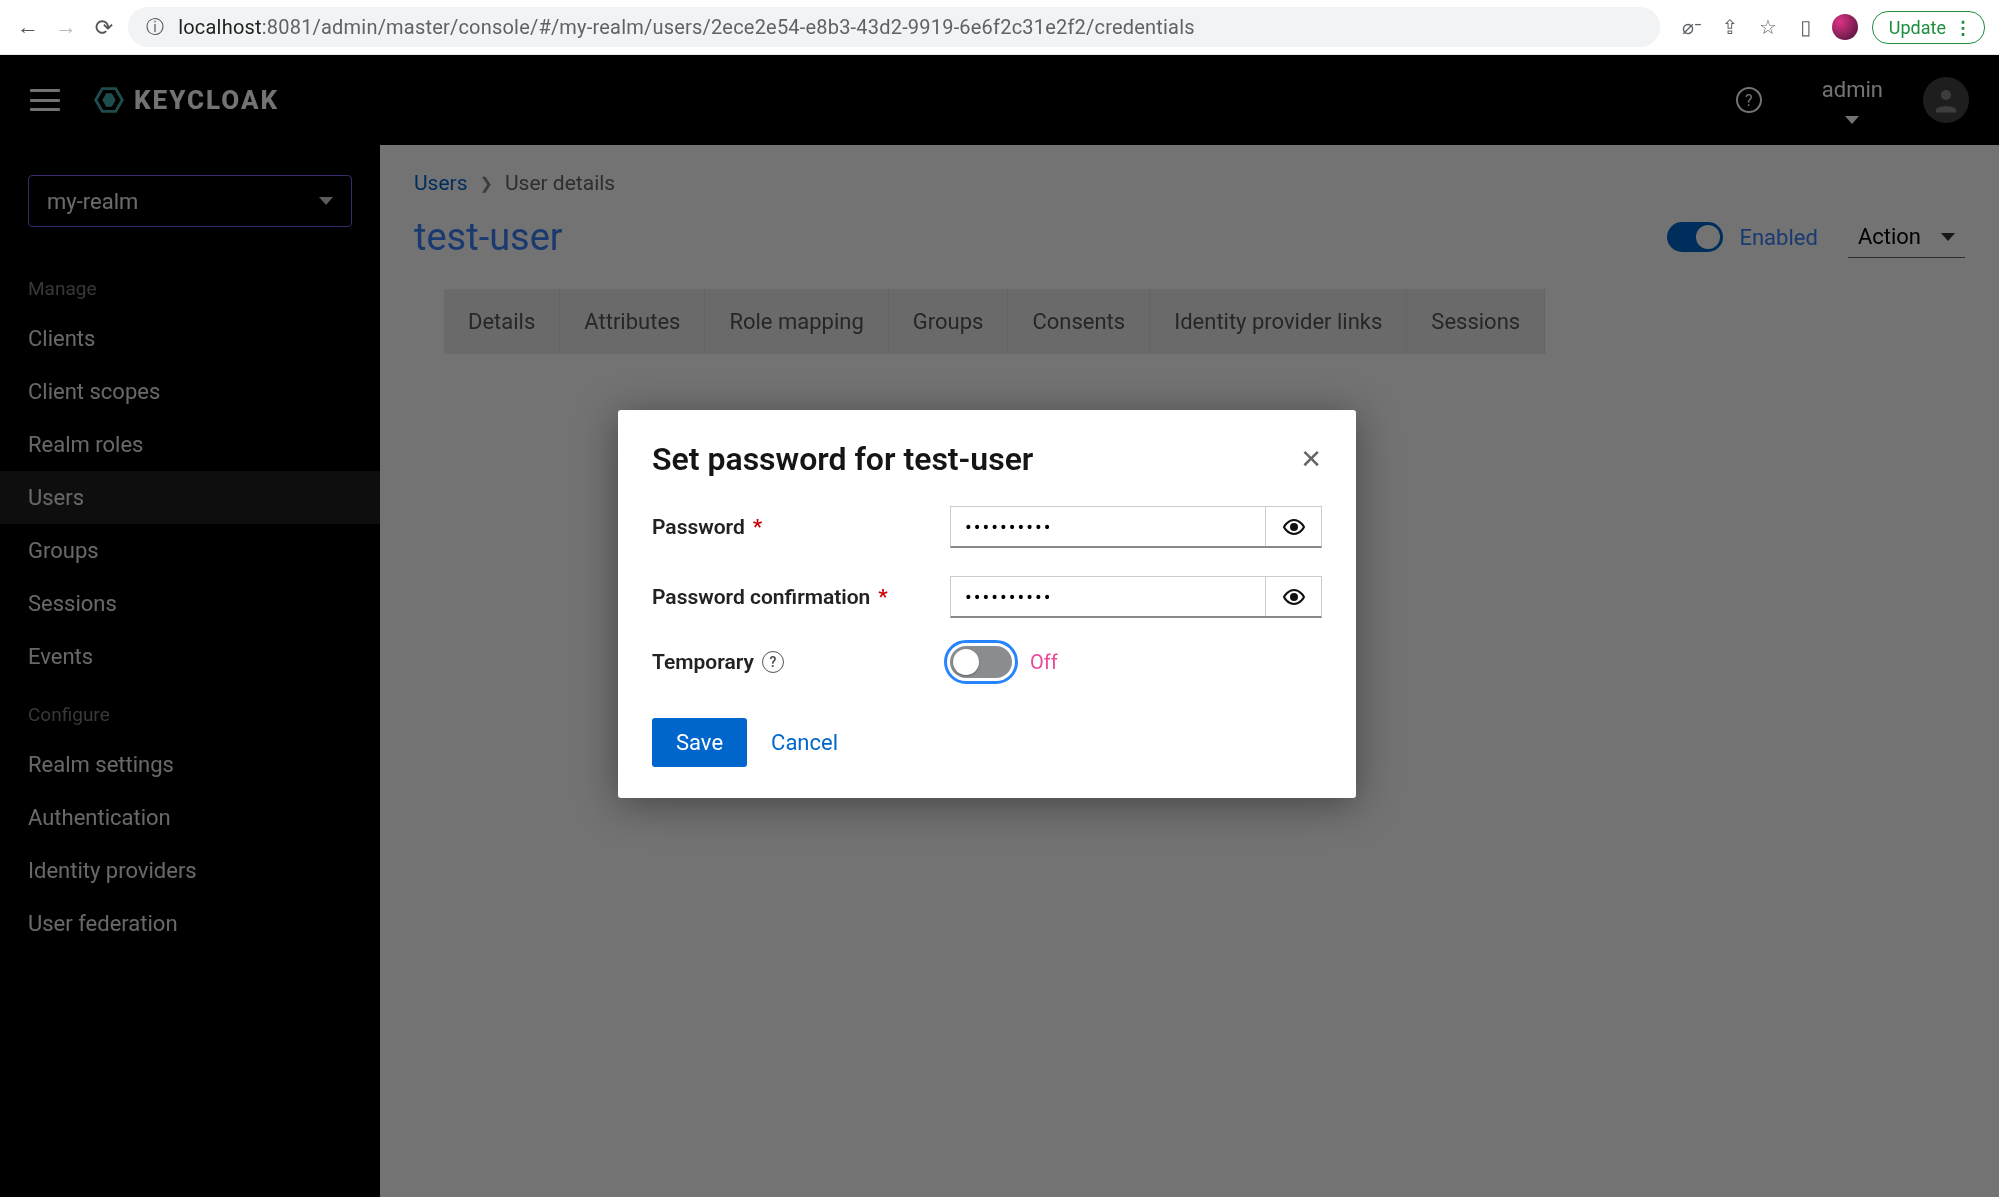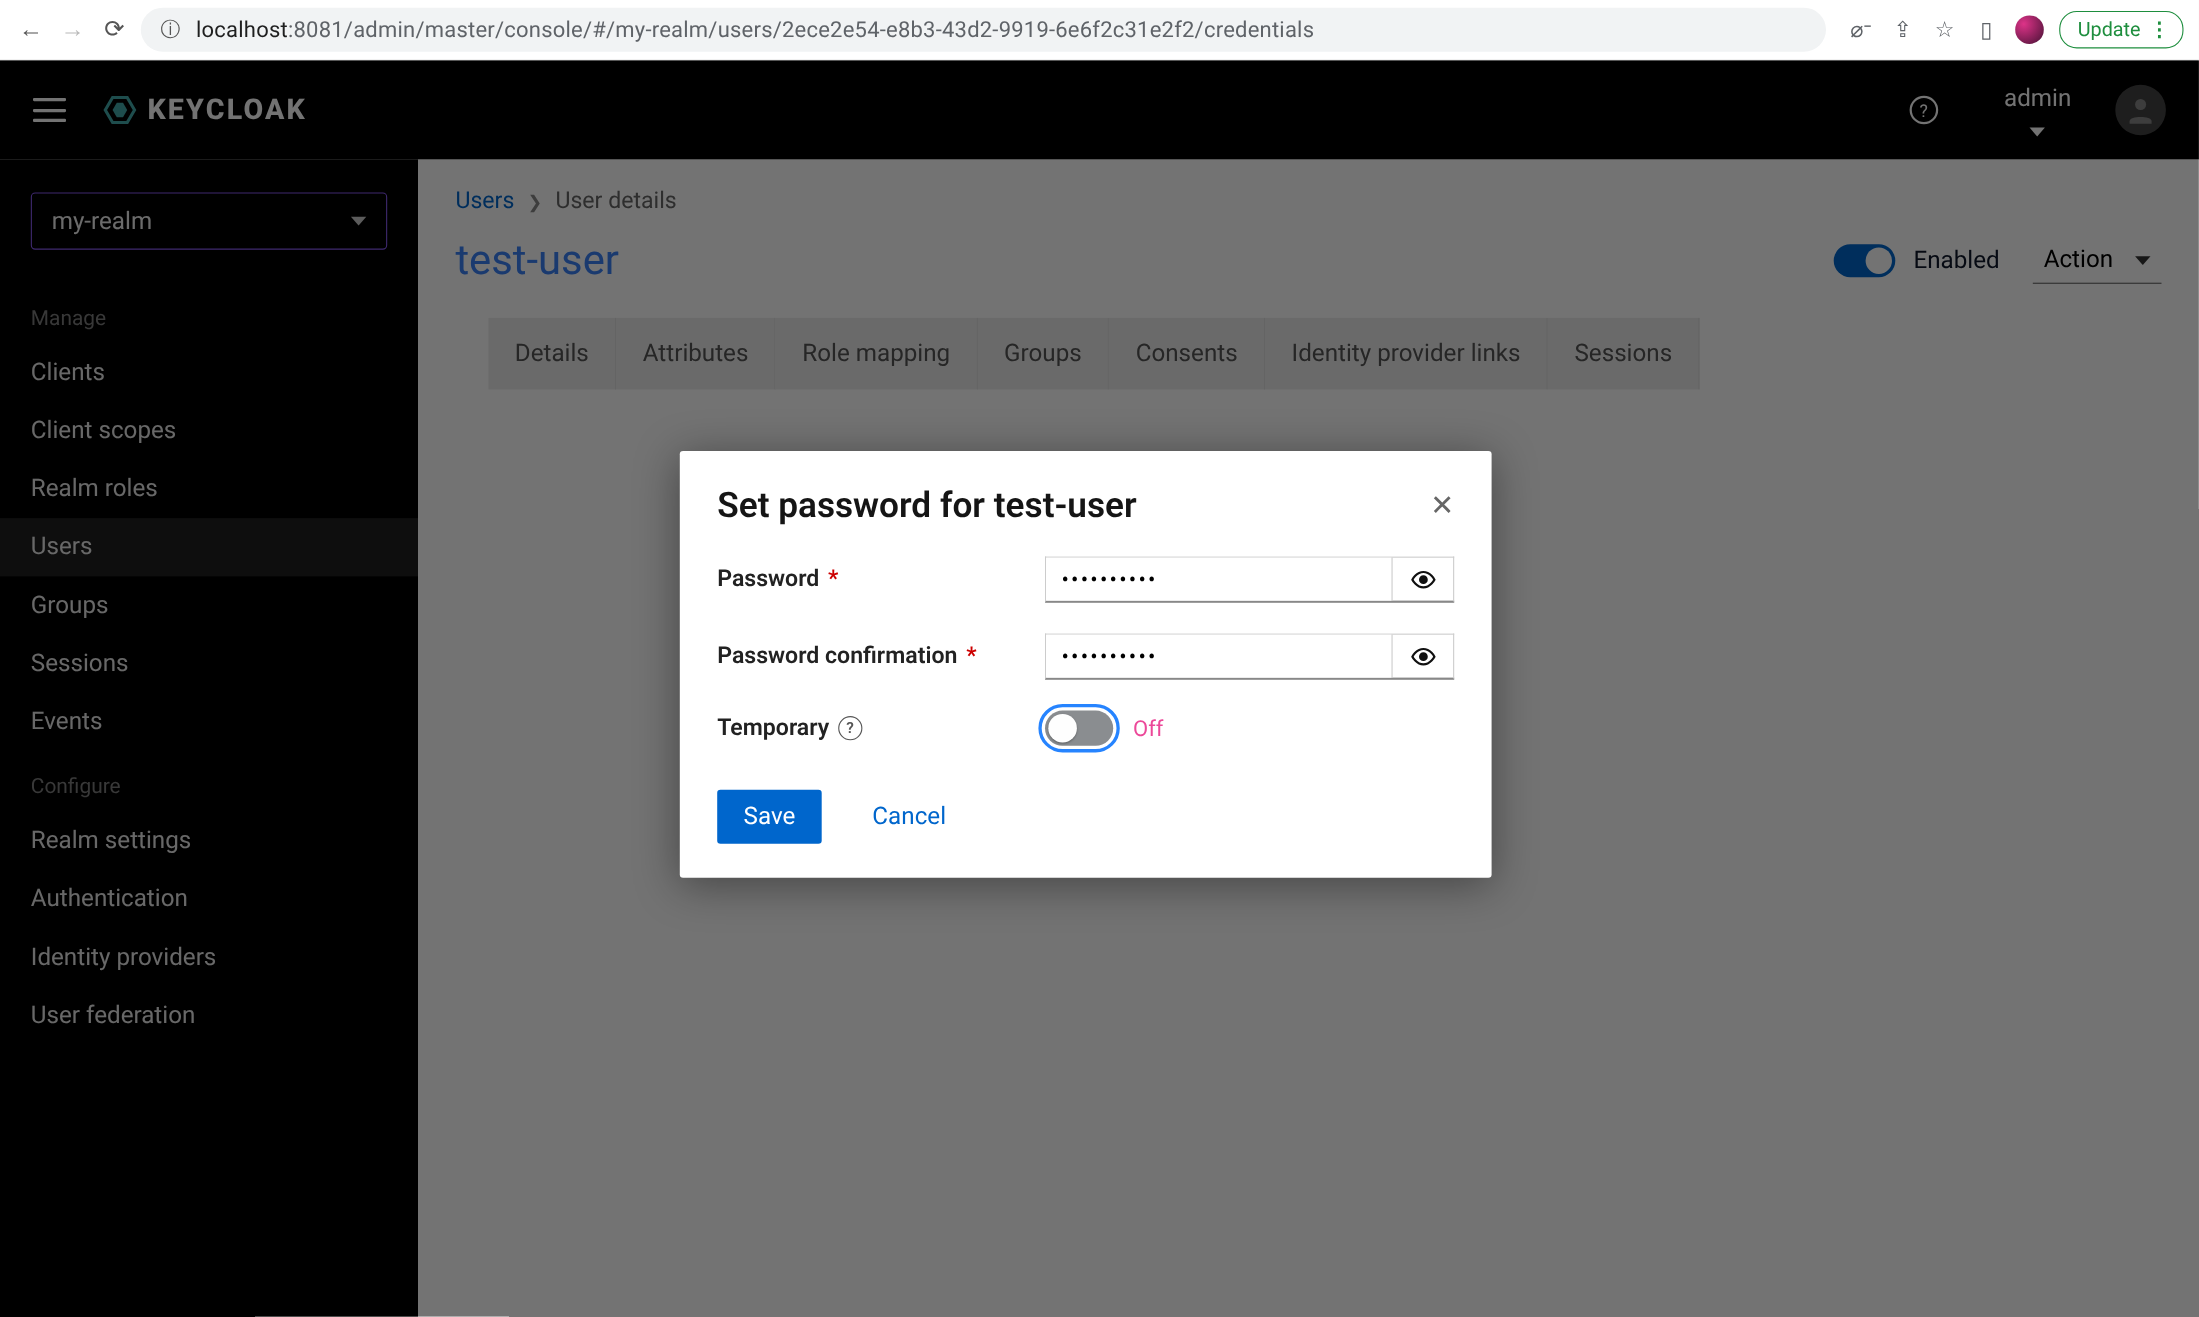--- a/index.html
+++ b/index.html
@@ -49,21 +49,21 @@
 .side-item.active{background:#1f1f1f;}
 
 
 .content{flex:1;background:#fff;padding:26px 34px;}
 .crumbs{font-size:21px;color:#666;display:flex;align-items:center;gap:12px;}
 .crumbs a{color:#06c;text-decoration:none;}
 .crumbs .chev{color:#888;font-size:16px;}
 .page-head{display:flex;align-items:center;margin-top:20px;}
 .page-title{font-size:38px;color:#3b82f6;font-weight:400;}
 .page-head .sp{flex:1;}
-.enabled-tog{display:flex;align-items:center;gap:16px;font-size:22px;color:#0f172a;margin-right:30px;}
+.enabled-tog{display:flex;align-items:center;gap:16px;font-size:22px;color:#3b82f6;margin-right:30px;}
 .switch-on{width:56px;height:30px;border-radius:15px;background:#06c;position:relative;}
 .switch-on .knob{width:24px;height:24px;border-radius:50%;background:#fff;position:absolute;top:3px;right:3px;}
 .action-drop{border-bottom:1px solid #666;padding:8px 10px;font-size:22px;display:flex;align-items:center;gap:20px;}
 .action-drop .caret{width:0;height:0;border-left:7px solid transparent;border-right:7px solid transparent;border-top:8px solid #333;}
 
 .tabs{display:flex;margin-top:30px;border-bottom:0;}
 .tab{padding:20px 24px;background:#ececec;color:#555;font-size:22px;border-right:1px solid #ddd;}
 .tab:first-child{margin-left:30px;}
 .tab.active{background:#fff;color:#06c;border-top:4px solid #06c;font-weight:400;color:#000;}
 .tab.active{color:#111;}
@@ -83,21 +83,21 @@
 .form-lbl{width:298px;font-size:21px;font-weight:600;color:#222;display:flex;align-items:center;gap:8px;}
 .req{color:#c00;}
 .form-field{flex:1;display:flex;align-items:stretch;border:1px solid #ccc;border-bottom:2px solid #888;height:42px;}
 .form-field input{flex:1;border:none;padding:0 14px;font-size:20px;letter-spacing:2px;outline:none;}
 .eye-btn{width:56px;border-left:1px solid #ccc;display:flex;align-items:center;justify-content:center;color:#222;}
 .help-q{width:22px;height:22px;border:1.5px solid #555;border-radius:50%;display:inline-flex;align-items:center;justify-content:center;font-size:14px;color:#555;}
 .tog-wrap{display:flex;align-items:center;gap:18px;}
 .switch-off{width:62px;height:32px;border-radius:16px;background:#8a8d90;position:relative;outline:3px solid #2684ff;outline-offset:3px;}
 .switch-off .knob{width:26px;height:26px;border-radius:50%;background:#fefefe;position:absolute;top:3px;left:3px;box-shadow:0 1px 2px rgba(0,0,0,.3);}
 .tog-txt{font-size:20px;color:#ec4899;}
-.modal-actions{display:flex;align-items:center;gap:46px;margin-top:40px;}
+.modal-actions{display:flex;align-items:center;gap:24px;margin-top:40px;}
 .btn-primary{background:#06c;color:#fff;border:none;padding:12px 24px;font-size:22px;border-radius:3px;cursor:pointer;}
 .btn-link{background:none;border:none;color:#06c;font-size:22px;cursor:pointer;}
 </style>
 </head>
 <body>
 
 <div class="browser-bar">
   <div class="nav-icn">←</div>
   <div class="nav-icn dim">→</div>
   <div class="nav-icn">⟳</div>

